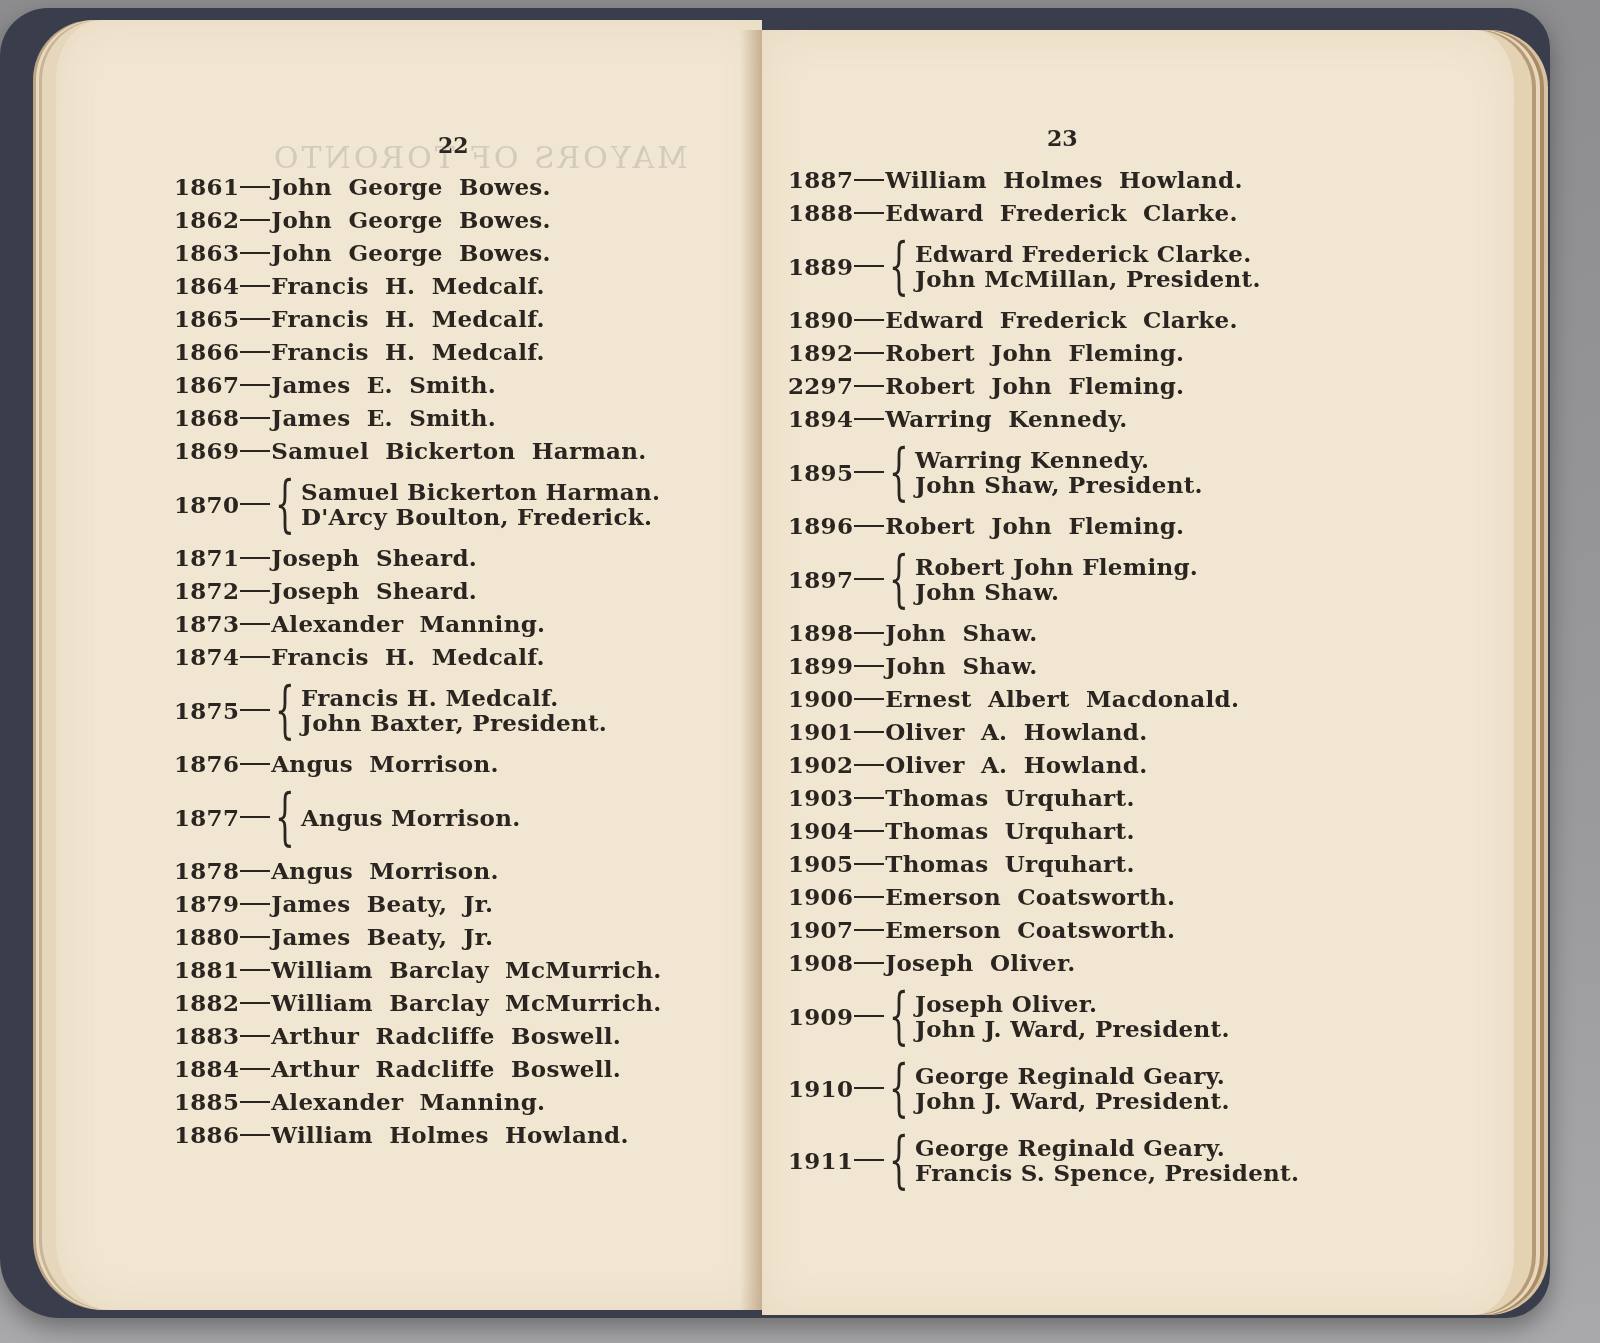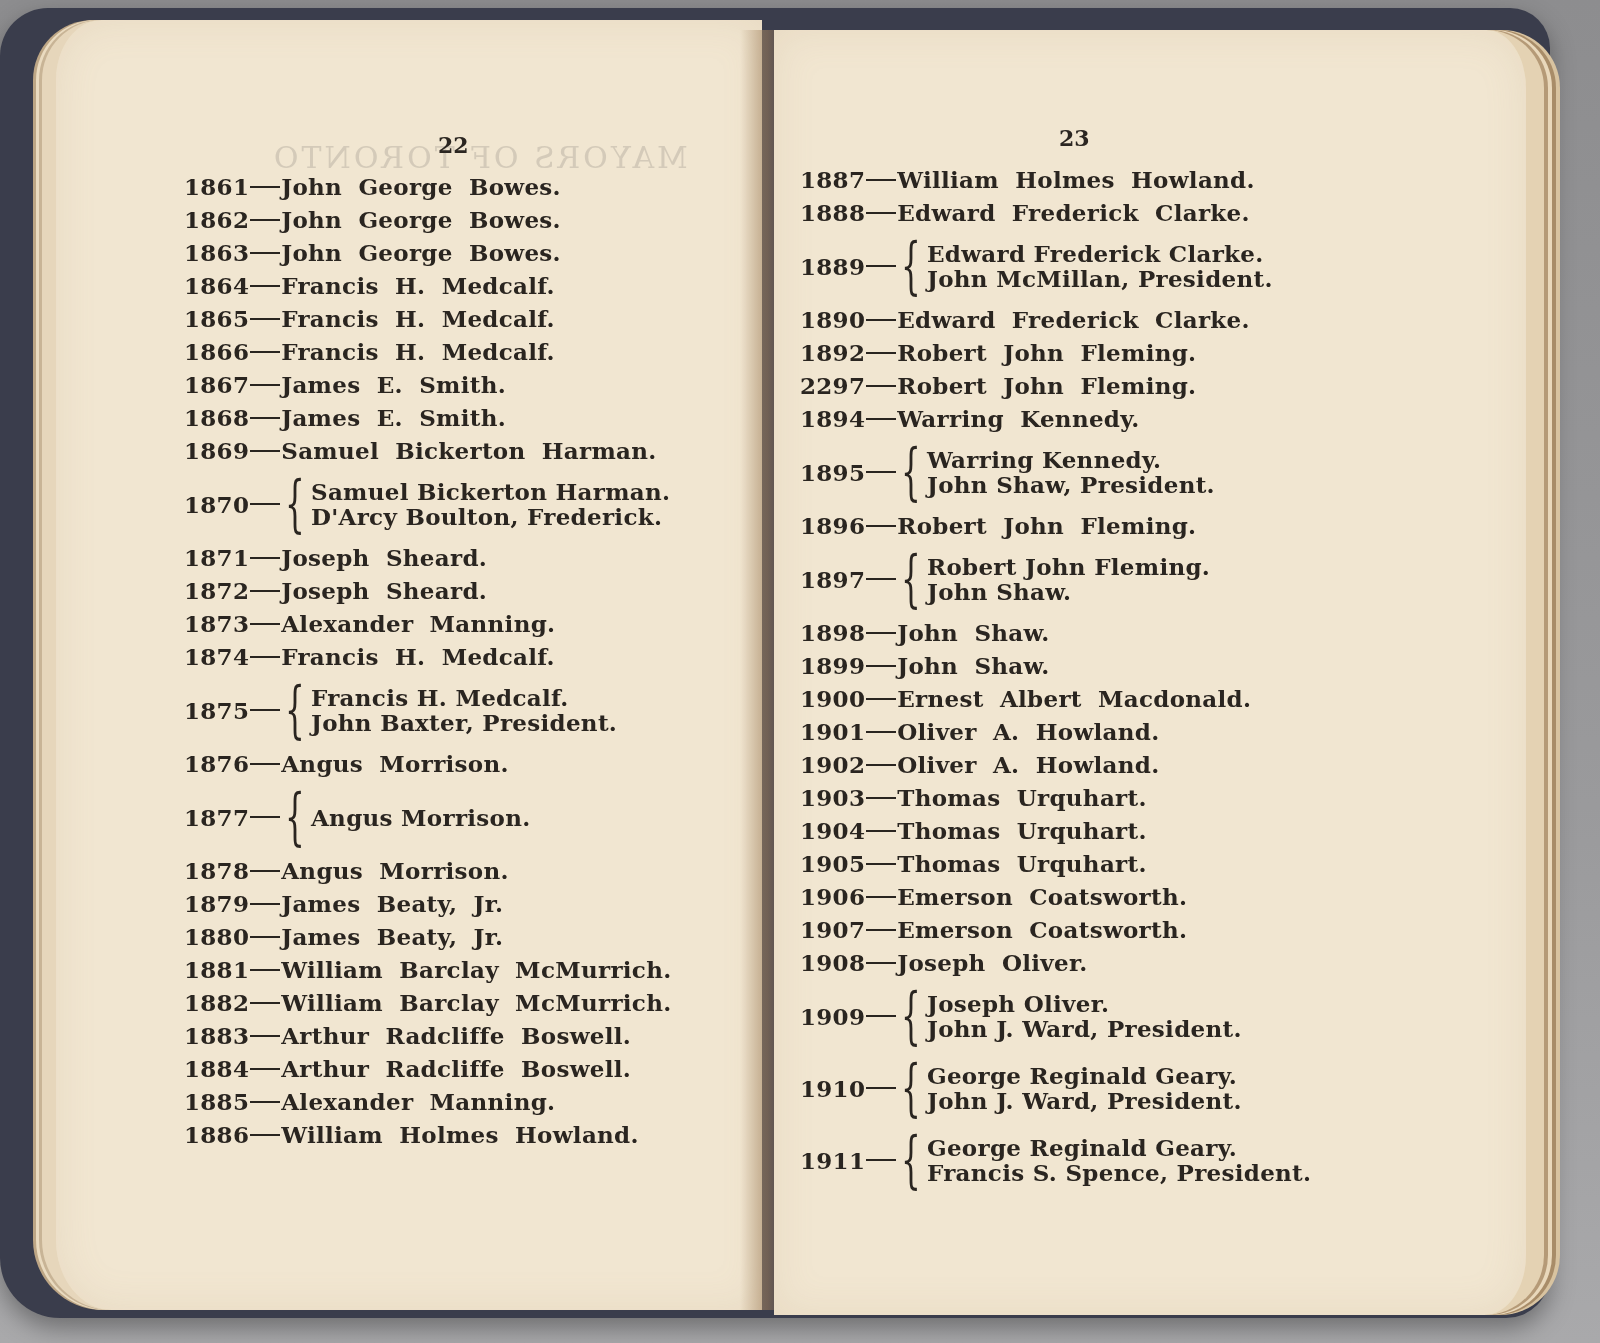--- a/index.html
+++ b/index.html
@@ -28,21 +28,20 @@
     border-radius: 60px 0 0 70px;
     border-left: 14px solid #e6d6bb;
     box-shadow: -3px 0 0 #c8b496, -6px 0 0 #eadbc0, -9px 0 0 #bda685, inset 0 0 40px rgba(180,150,110,0.15);
   }
   .page-right {
     left: 762px; top: 30px;
     width: 770px; height: 1285px;
     border-radius: 0 58px 60px 0;
     border-right: 18px solid #e4d2b3;
     box-shadow: 4px 0 0 #b59a77, 8px 0 0 #e9d8bb, 12px 0 0 #a88c68, 16px 0 0 #d8c3a0, inset 0 0 40px rgba(180,150,110,0.15);
-    margin-left: 12px;
   }
   .gutter {
     position: absolute;
     left: 740px; top: 30px;
     width: 50px; height: 1280px;
     background: linear-gradient(90deg, rgba(200,175,140,0) 0%, rgba(165,135,100,0.55) 45%, rgba(150,120,90,0.6) 55%, rgba(200,175,140,0) 100%);
   }
   .ghost {
     position: absolute;
     color: rgba(110,105,100,0.22);
@@ -85,21 +84,21 @@
   .word-spaced { word-spacing: 8px; }
 </style>
 </head>
 <body>
 
 <div class="cover"></div>
 
 <div class="page page-left">
   <div class="ghost" style="left:215px; top:120px; font-size:30px; letter-spacing:3px;">MAYORS OF TORONTO</div>
   <div class="page-number" style="left:382px; top:112px;">22</div>
-  <div class="entries" id="entries-left" style="left:118px; top:150px;margin-left:10px;">
+  <div class="entries" id="entries-left" style="left:118px; top:150px;">
       <div class="entry single">
         <span class="year">1861</span>
         <span class="dash"></span>
         <span class="word-spaced">John George Bowes.</span>
       </div>
       <div class="entry single">
         <span class="year">1862</span>
         <span class="dash"></span>
         <span class="word-spaced">John George Bowes.</span>
       </div>

